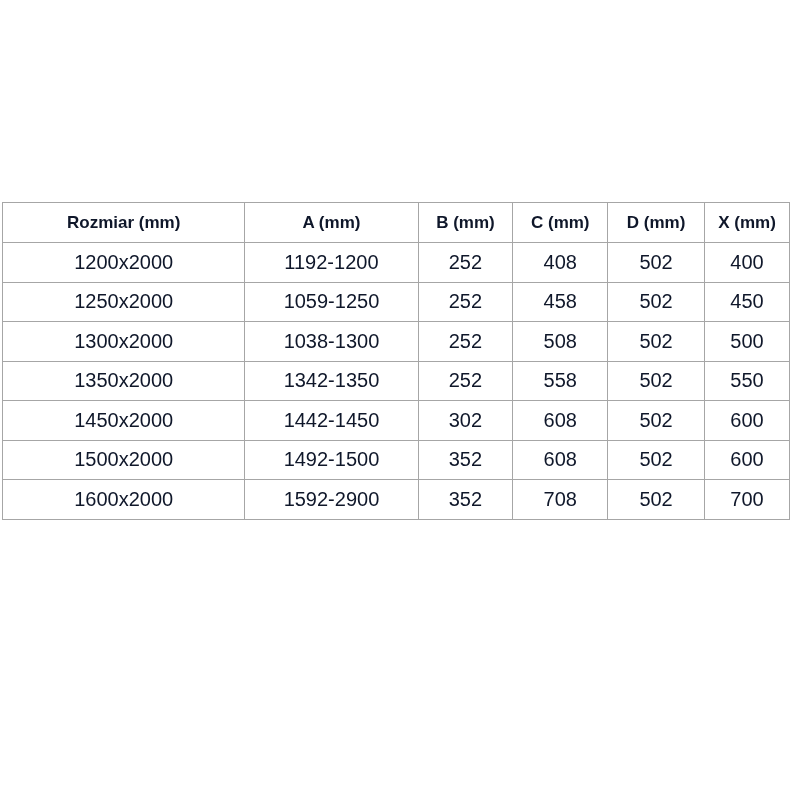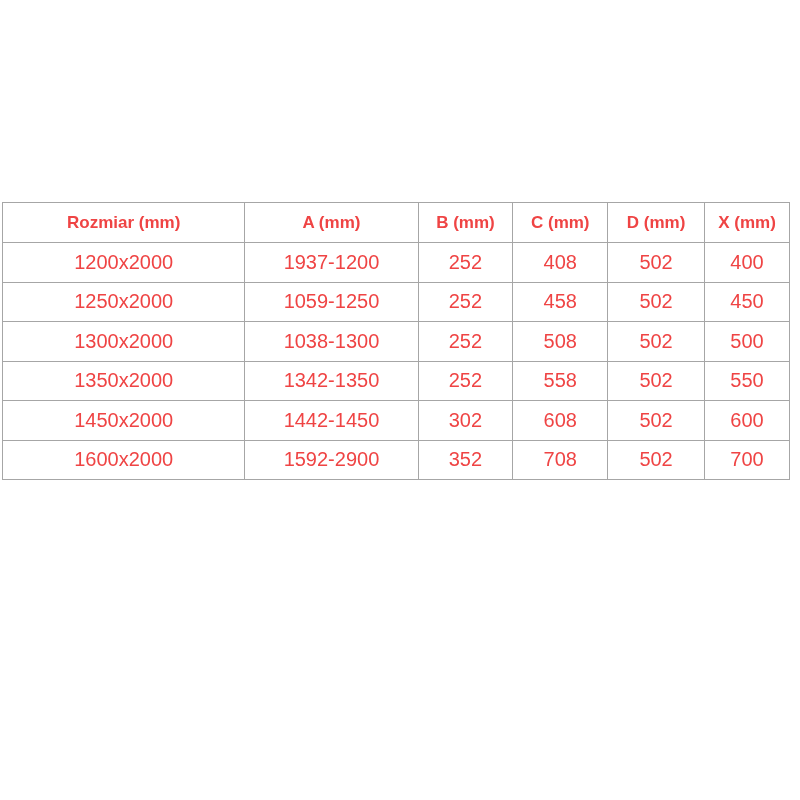--- a/index.html
+++ b/index.html
@@ -17,21 +17,21 @@
   .table-wrap {
     position: absolute;
     left: 2px;
     top: 202px;
     width: 788px;
   }
   table.size-table {
     width: 100%;
     border-collapse: collapse;
     table-layout: fixed;
-    color: #ef4444;
+    color: #0f172a;
   }
   table.size-table th,
   table.size-table td {
     border: 1px solid #a6a6a6;
     text-align: center;
     vertical-align: middle;
     padding: 0 4px;
     font-size: 20px;
     overflow: hidden;
     white-space: nowrap;
@@ -68,21 +68,21 @@
         <th>A (mm)</th>
         <th>B (mm)</th>
         <th>C (mm)</th>
         <th>D (mm)</th>
         <th>X (mm)</th>
       </tr>
     </thead>
     <tbody>
         <tr>
           <td>1200x2000</td>
-          <td>1937-1200</td>
+          <td>1192-1200</td>
           <td>252</td>
           <td>408</td>
           <td>502</td>
           <td>400</td>
         </tr>
         <tr>
           <td>1250x2000</td>
           <td>1059-1250</td>
           <td>252</td>
           <td>458</td>
@@ -107,20 +107,28 @@
         </tr>
         <tr>
           <td>1450x2000</td>
           <td>1442-1450</td>
           <td>302</td>
           <td>608</td>
           <td>502</td>
           <td>600</td>
         </tr>
         <tr>
+          <td>1500x2000</td>
+          <td>1492-1500</td>
+          <td>352</td>
+          <td>608</td>
+          <td>502</td>
+          <td>600</td>
+        </tr>
+        <tr>
           <td>1600x2000</td>
           <td>1592-2900</td>
           <td>352</td>
           <td>708</td>
           <td>502</td>
           <td>700</td>
         </tr>
       </tbody>
   </table>
 </div>

